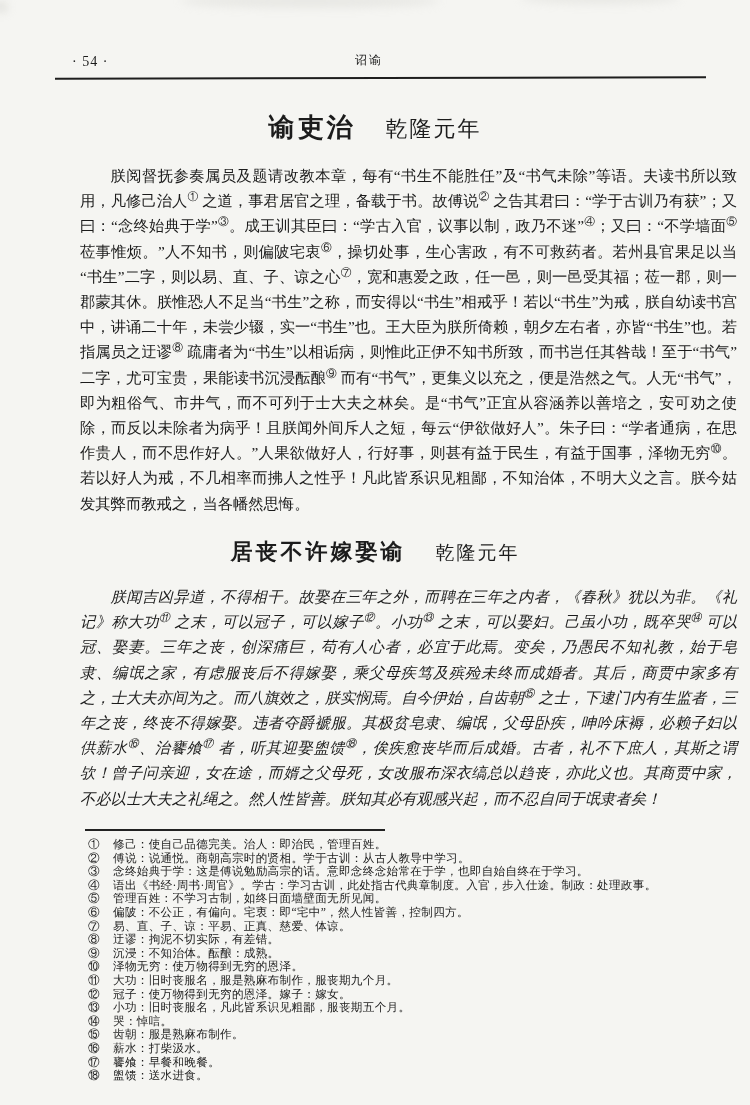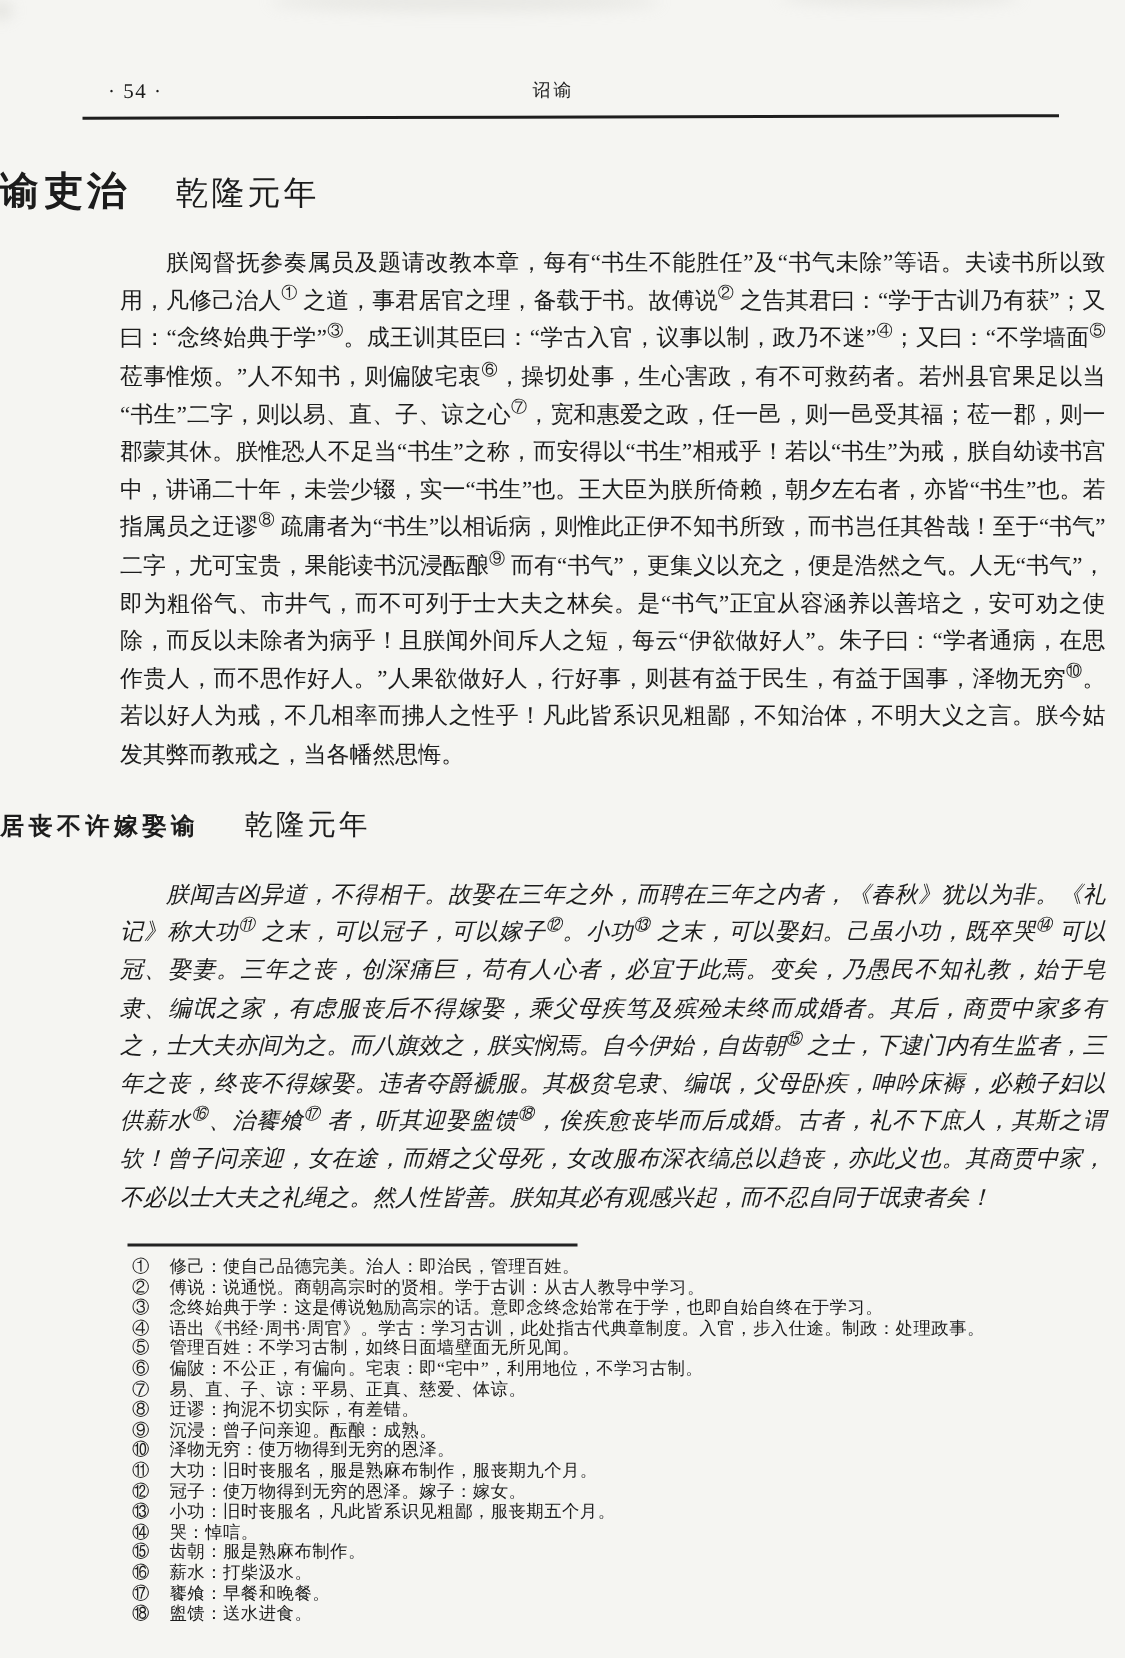--- a/index.html
+++ b/index.html
@@ -14,28 +14,28 @@
   .noise{position:absolute;background:#cfcfca;opacity:.35;filter:blur(5px);border-radius:50%;}
   .n1{top:-6px;left:180px;width:260px;height:14px;}
   .n2{top:-8px;left:520px;width:160px;height:12px;}
   .n3{top:2px;left:-6px;width:14px;height:10px;opacity:.6;}
 
   .page-header{position:absolute;top:52px;left:44px;width:650px;height:20px;}
   .pagenum{position:absolute;left:28px;top:2px;font-size:14px;letter-spacing:1px;}
   .running-title{text-align:center;font-size:12px;letter-spacing:2px;}
   .header-rule{position:absolute;top:77px;left:55px;width:651px;border-top:2px solid #1e1e1e;transform:rotate(-0.15deg);}
 
-  .sec-title{position:absolute;left:0;width:750px;text-align:left;white-space:nowrap;}
+  .sec-title{position:absolute;left:0;width:750px;text-align:center;white-space:nowrap;}
   .sec-title .t{font-weight:bold;letter-spacing:3px;}
   .sec-title .d{letter-spacing:2px;margin-left:30px;}
   #sec1-title{top:110px;}
   #sec1-title .t{font-size:26px;}
   #sec1-title .d{font-size:22px;}
   #sec2-title{top:537px;}
-  #sec2-title .t{font-size:16px;}
+  #sec2-title .t{font-size:22px;}
   #sec2-title .d{font-size:19px;}
 
   .body-text{
     position:absolute;left:48px;width:657px;
     font-size:15.3px;line-height:25.2px;
     text-align:justify;text-justify:inter-character;margin-left:32px;
   }
   .body-text p{margin:0;text-indent:2em;}
   #para1{top:163px;}
   #para2{top:584px;font-style:italic;}
@@ -98,36 +98,36 @@
       <span class="fn-text">语出《书经·周书·周官》。学古：学习古训，此处指古代典章制度。入官，步入仕途。制政：处理政事。</span>
     </div>
 
     <div class="footnote">
       <span class="fn-num">⑤</span>
       <span class="fn-text">管理百姓：不学习古制，如终日面墙壁面无所见闻。</span>
     </div>
 
     <div class="footnote">
       <span class="fn-num">⑥</span>
-      <span class="fn-text">偏陂：不公正，有偏向。宅衷：即“宅中”，利用地位，不学习古制。</span>
+      <span class="fn-text">偏陂：不公正，有偏向。宅衷：即“宅中”，然人性皆善，控制四方。</span>
     </div>
 
     <div class="footnote">
       <span class="fn-num">⑦</span>
       <span class="fn-text">易、直、子、谅：平易、正真、慈爱、体谅。</span>
     </div>
 
     <div class="footnote">
       <span class="fn-num">⑧</span>
       <span class="fn-text">迂谬：拘泥不切实际，有差错。</span>
     </div>
 
     <div class="footnote">
       <span class="fn-num">⑨</span>
-      <span class="fn-text">沉浸：曾子问亲迎。酝酿：成熟。</span>
+      <span class="fn-text">沉浸：不知治体。酝酿：成熟。</span>
     </div>
 
     <div class="footnote">
       <span class="fn-num">⑩</span>
       <span class="fn-text">泽物无穷：使万物得到无穷的恩泽。</span>
     </div>
 
     <div class="footnote">
       <span class="fn-num">⑪</span>
       <span class="fn-text">大功：旧时丧服名，服是熟麻布制作，服丧期九个月。</span>

